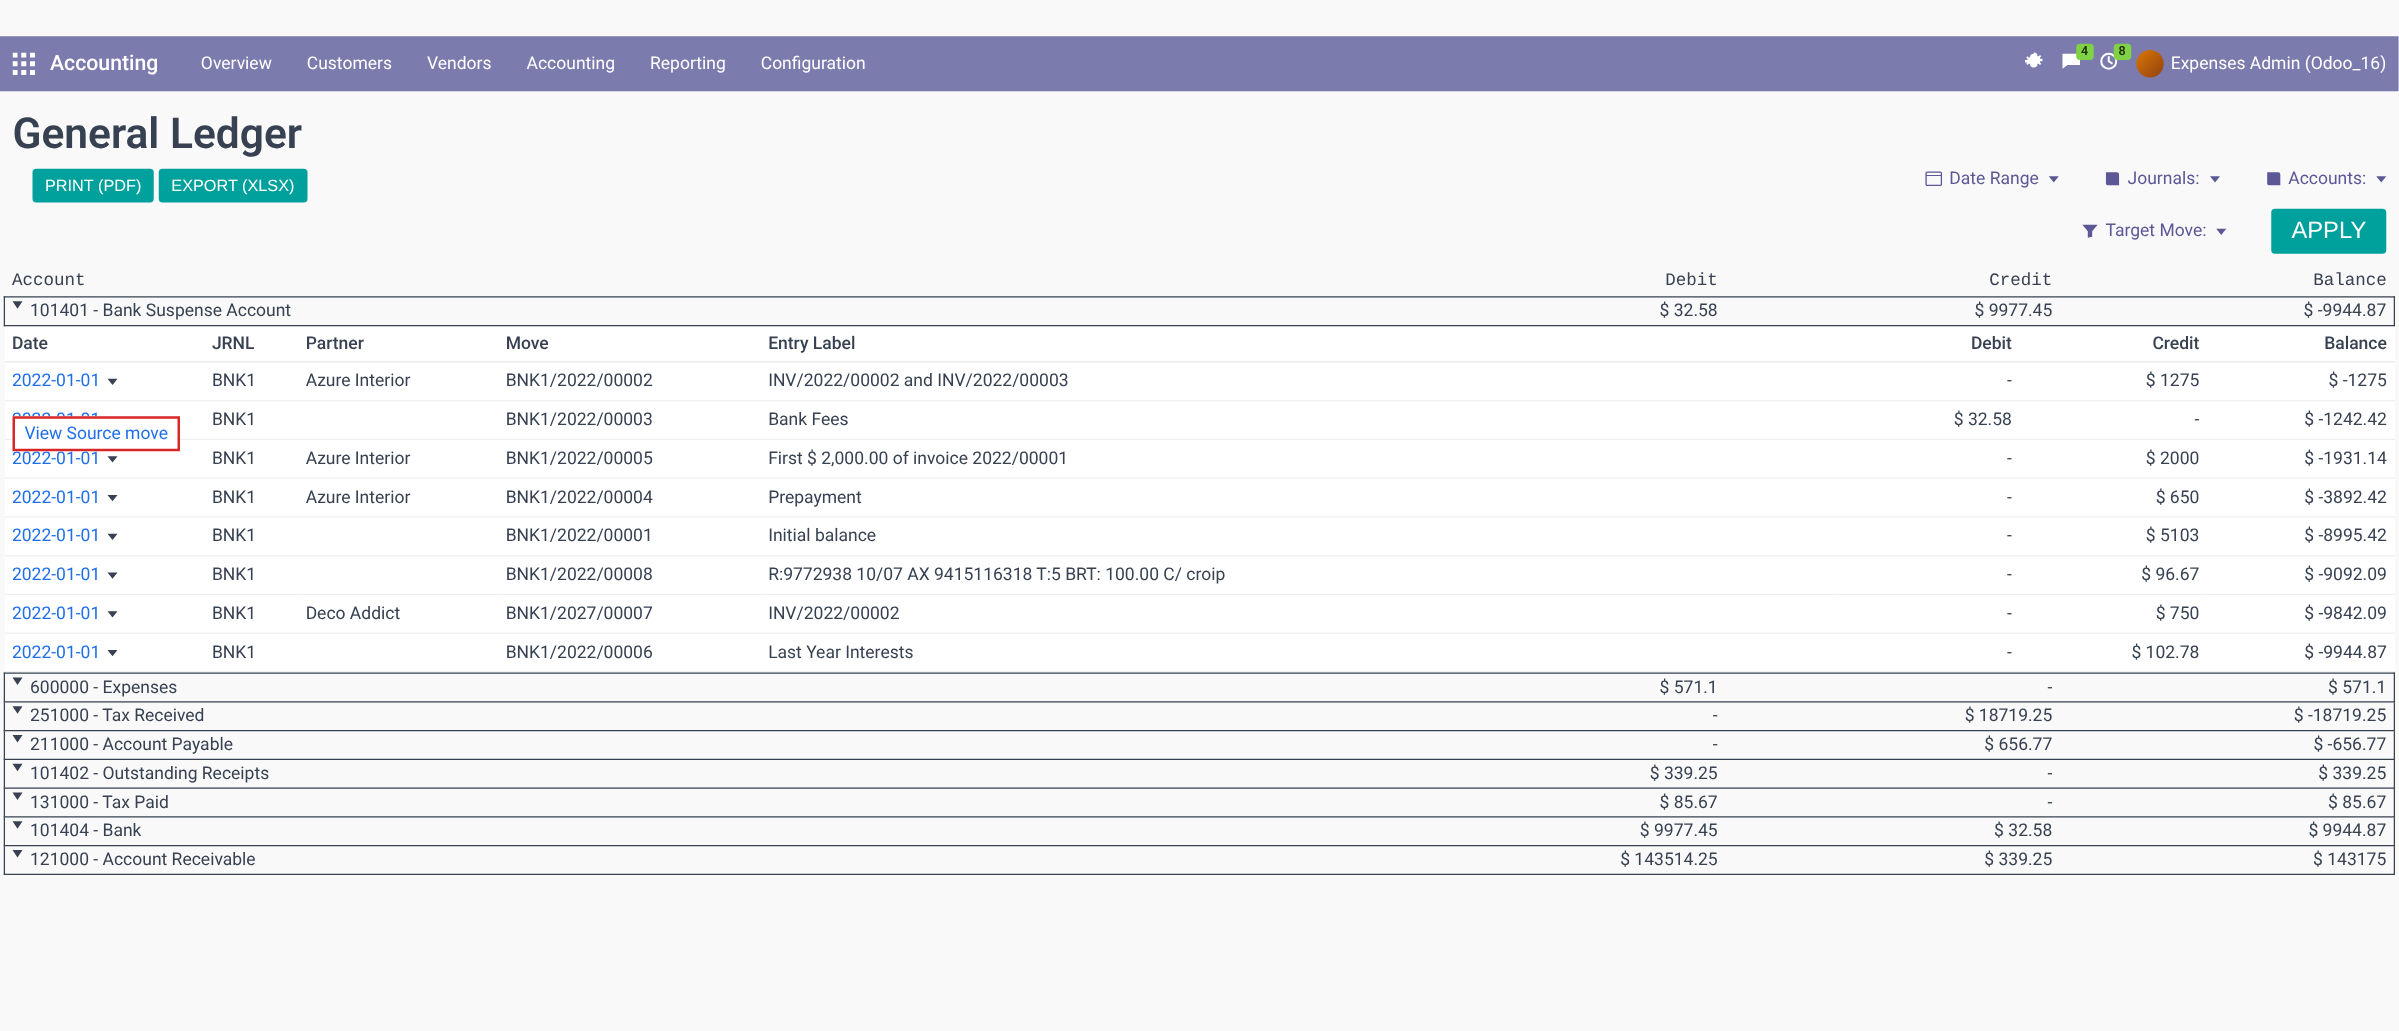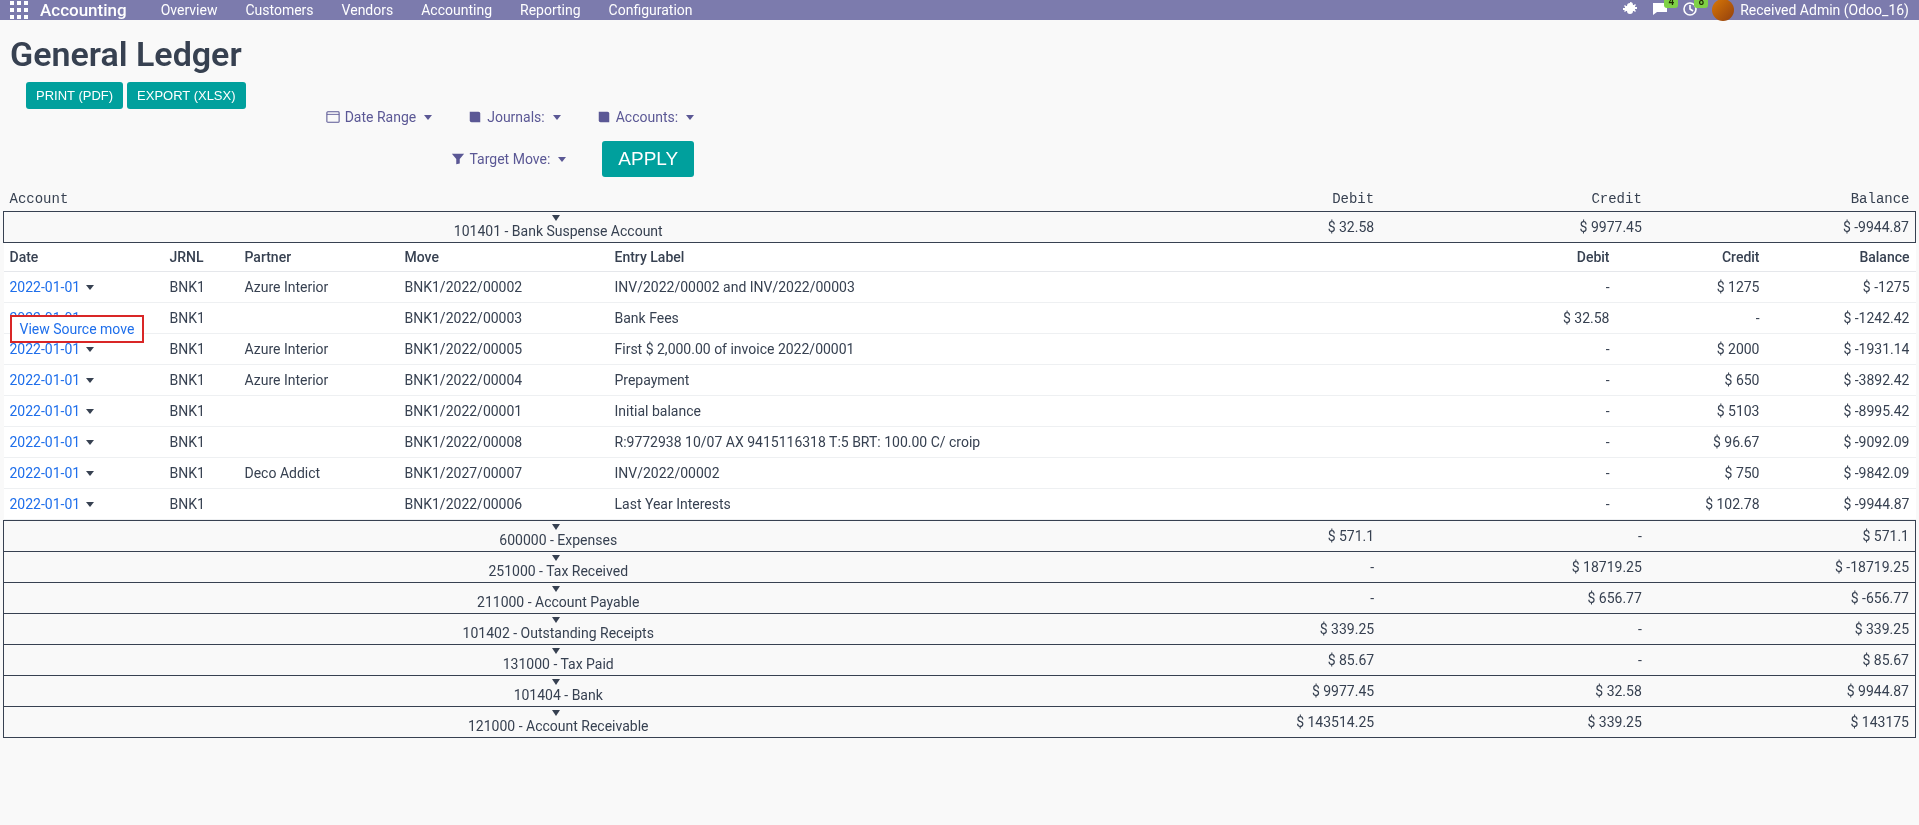--- a/index.html
+++ b/index.html
@@ -8,25 +8,26 @@
     font-size: 14px;
     color: #374151;
     background: #f9f9f9;
     overflow-x: hidden;
   }
 
   
   .navbar {
     background: #7C7BAD;
     color: #fff;
-    height: 20px;
+    height: 44px;
     display: flex;
     align-items: center;
     padding: 0 10px;
     justify-content: space-between;
+    margin-top: 29px;
   }
   .navbar-left { display: flex; align-items: center; gap: 4px; }
   .apps-icon {
     width: 18px; height: 18px;
     display: inline-block;
     margin-right: 8px;
   }
   .apps-icon svg { fill: #fff; }
   .brand {
     font-size: 17px;
@@ -71,21 +72,20 @@
     color: #374151;
     padding: 14px 10px 8px 10px;
   }
 
   
   .controls {
     display: flex;
     justify-content: space-between;
     align-items: flex-start;
     padding: 0 10px 10px 10px;
-    flex-direction: column;
   }
   .btn-group { display: flex; gap: 4px; margin-left: 16px;}
   .btn-teal {
     background: #00A09D;
     color: #fff;
     border: none;
     padding: 6px 10px;
     font-size: 13px;
     cursor: pointer;
     border-radius: 3px;
@@ -126,21 +126,21 @@
   }
   .hdr-row th.num { text-align: right; }
 
   .acct-row {
     border: 1px solid #374151;
   }
   .acct-row td {
     padding: 3px 6px;
     font-size: 14px;
   }
-  .acct-name { display:flex; align-items:center; gap:2px;flex-direction:column;}
+  .acct-name { display:flex; align-items:flex-start; gap:2px;}
   .tri {
     display:inline-block;
     width:0;height:0;
     border-left:4px solid transparent;
     border-right:4px solid transparent;
     border-top:6px solid #374151;
     margin-right:4px;
   }
   .num { text-align: right; }
 
@@ -235,21 +235,21 @@
     </span>
     <span class="nav-icon">
       <svg width="16" height="16" viewBox="0 0 16 16" fill="none" stroke="#fff" stroke-width="1.6">
           <circle cx="8" cy="8" r="6"></circle>
           <path d="M8 4v4l3 2"></path>
         </svg>
       <span class="badge">8</span>
     </span>
     <span style="display:flex;align-items:center;">
       <span class="avatar"></span>
-      <span class="username">Received Admin (Odoo_16)</span>
+      <span class="username">Expenses Admin (Odoo_16)</span>
     </span>
   </div>
 </div>
 
 <div class="page-title">General Ledger</div>
 
 <div class="controls">
   <div class="btn-group">
     <button class="btn-teal">PRINT (PDF)</button>
     <button class="btn-teal">EXPORT (XLSX)</button>

